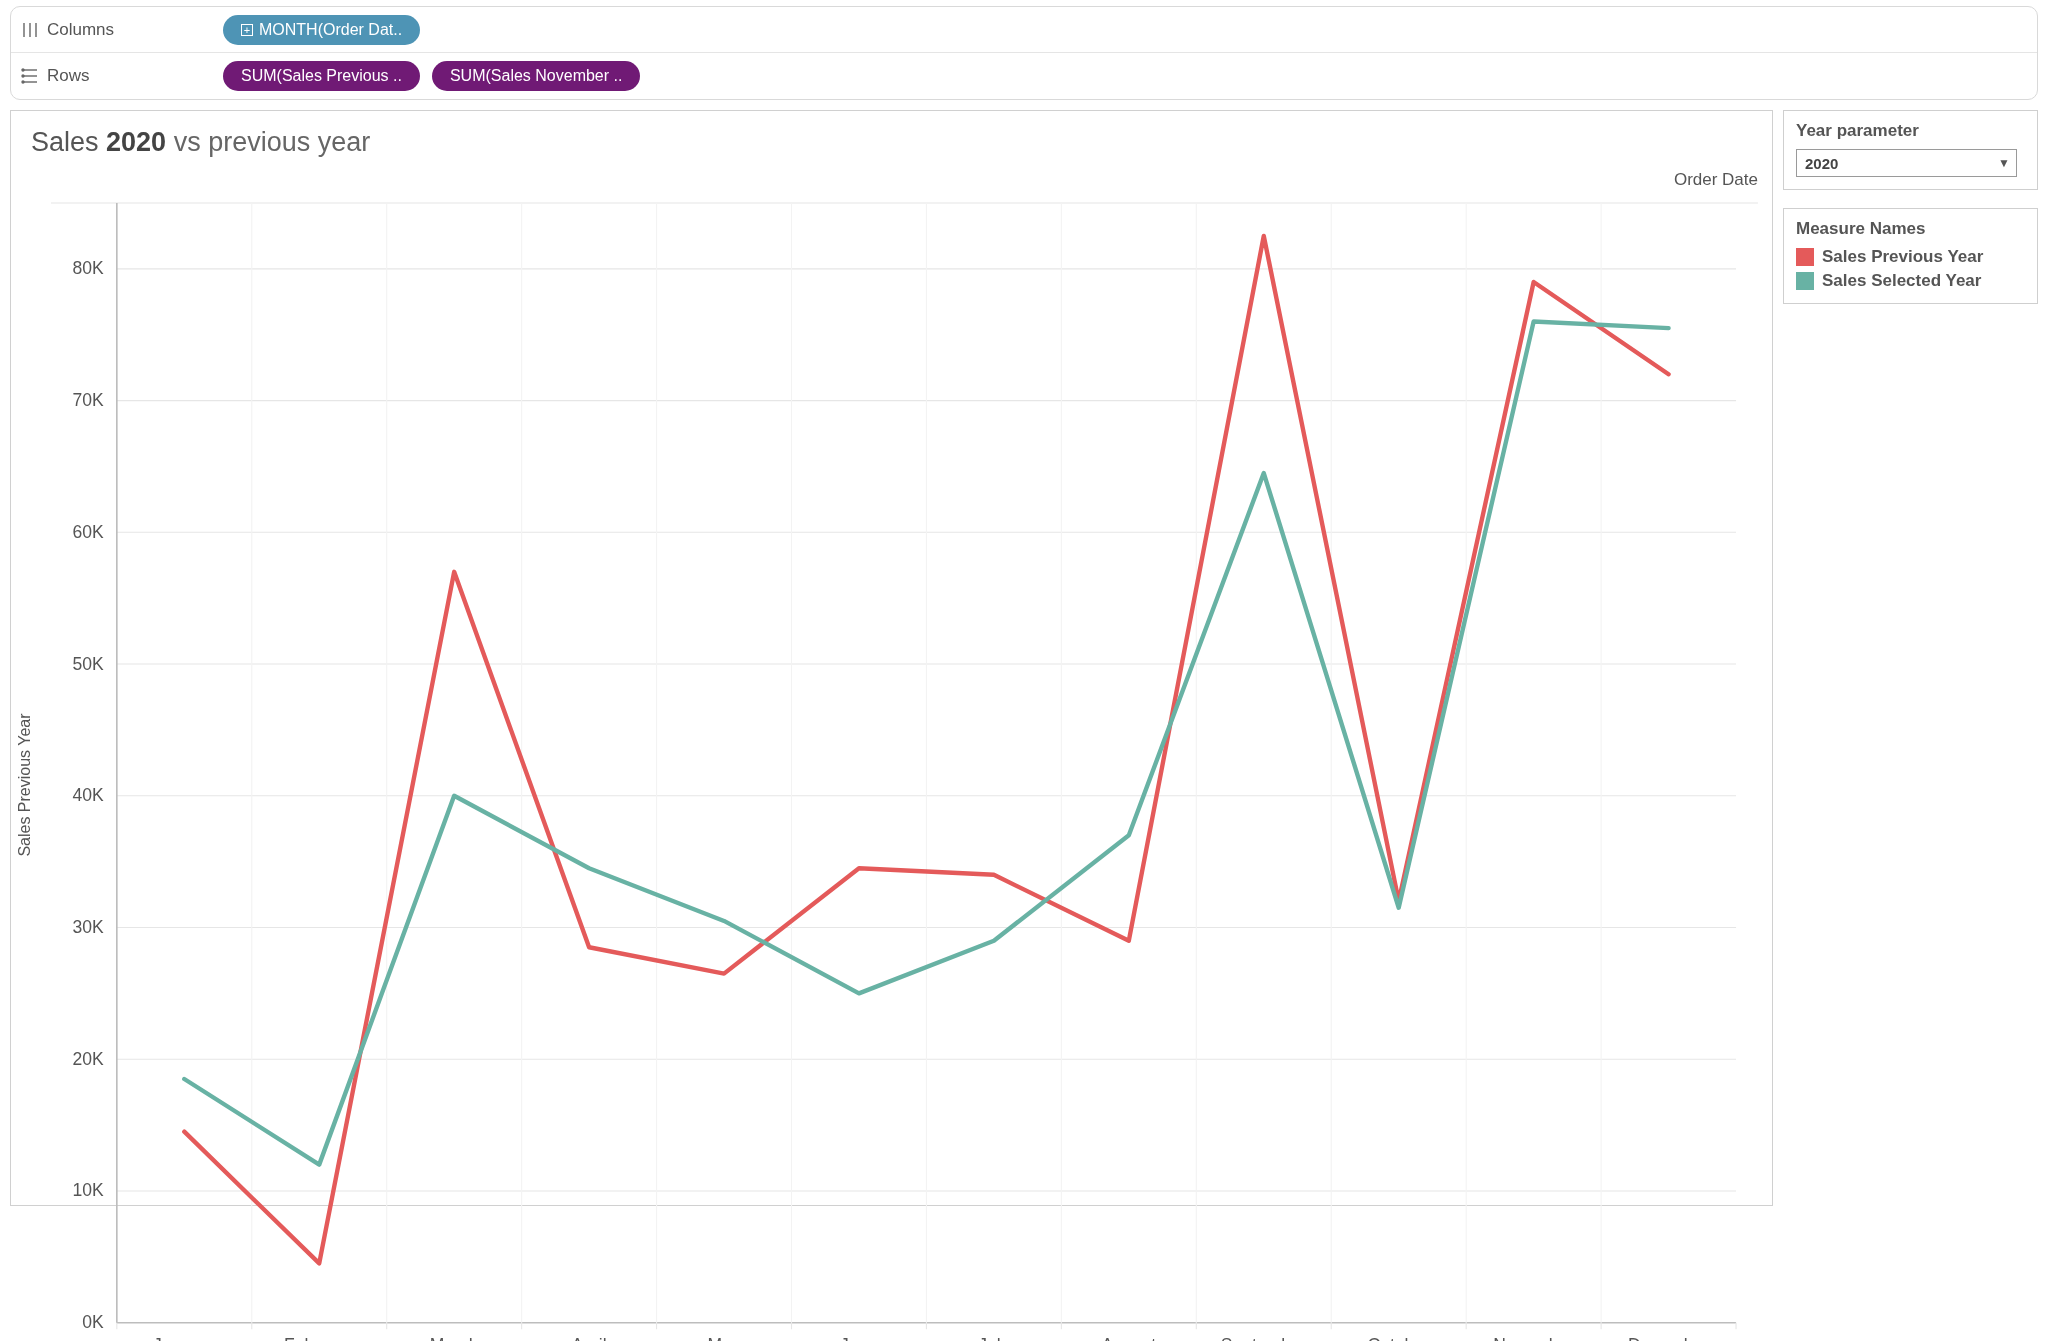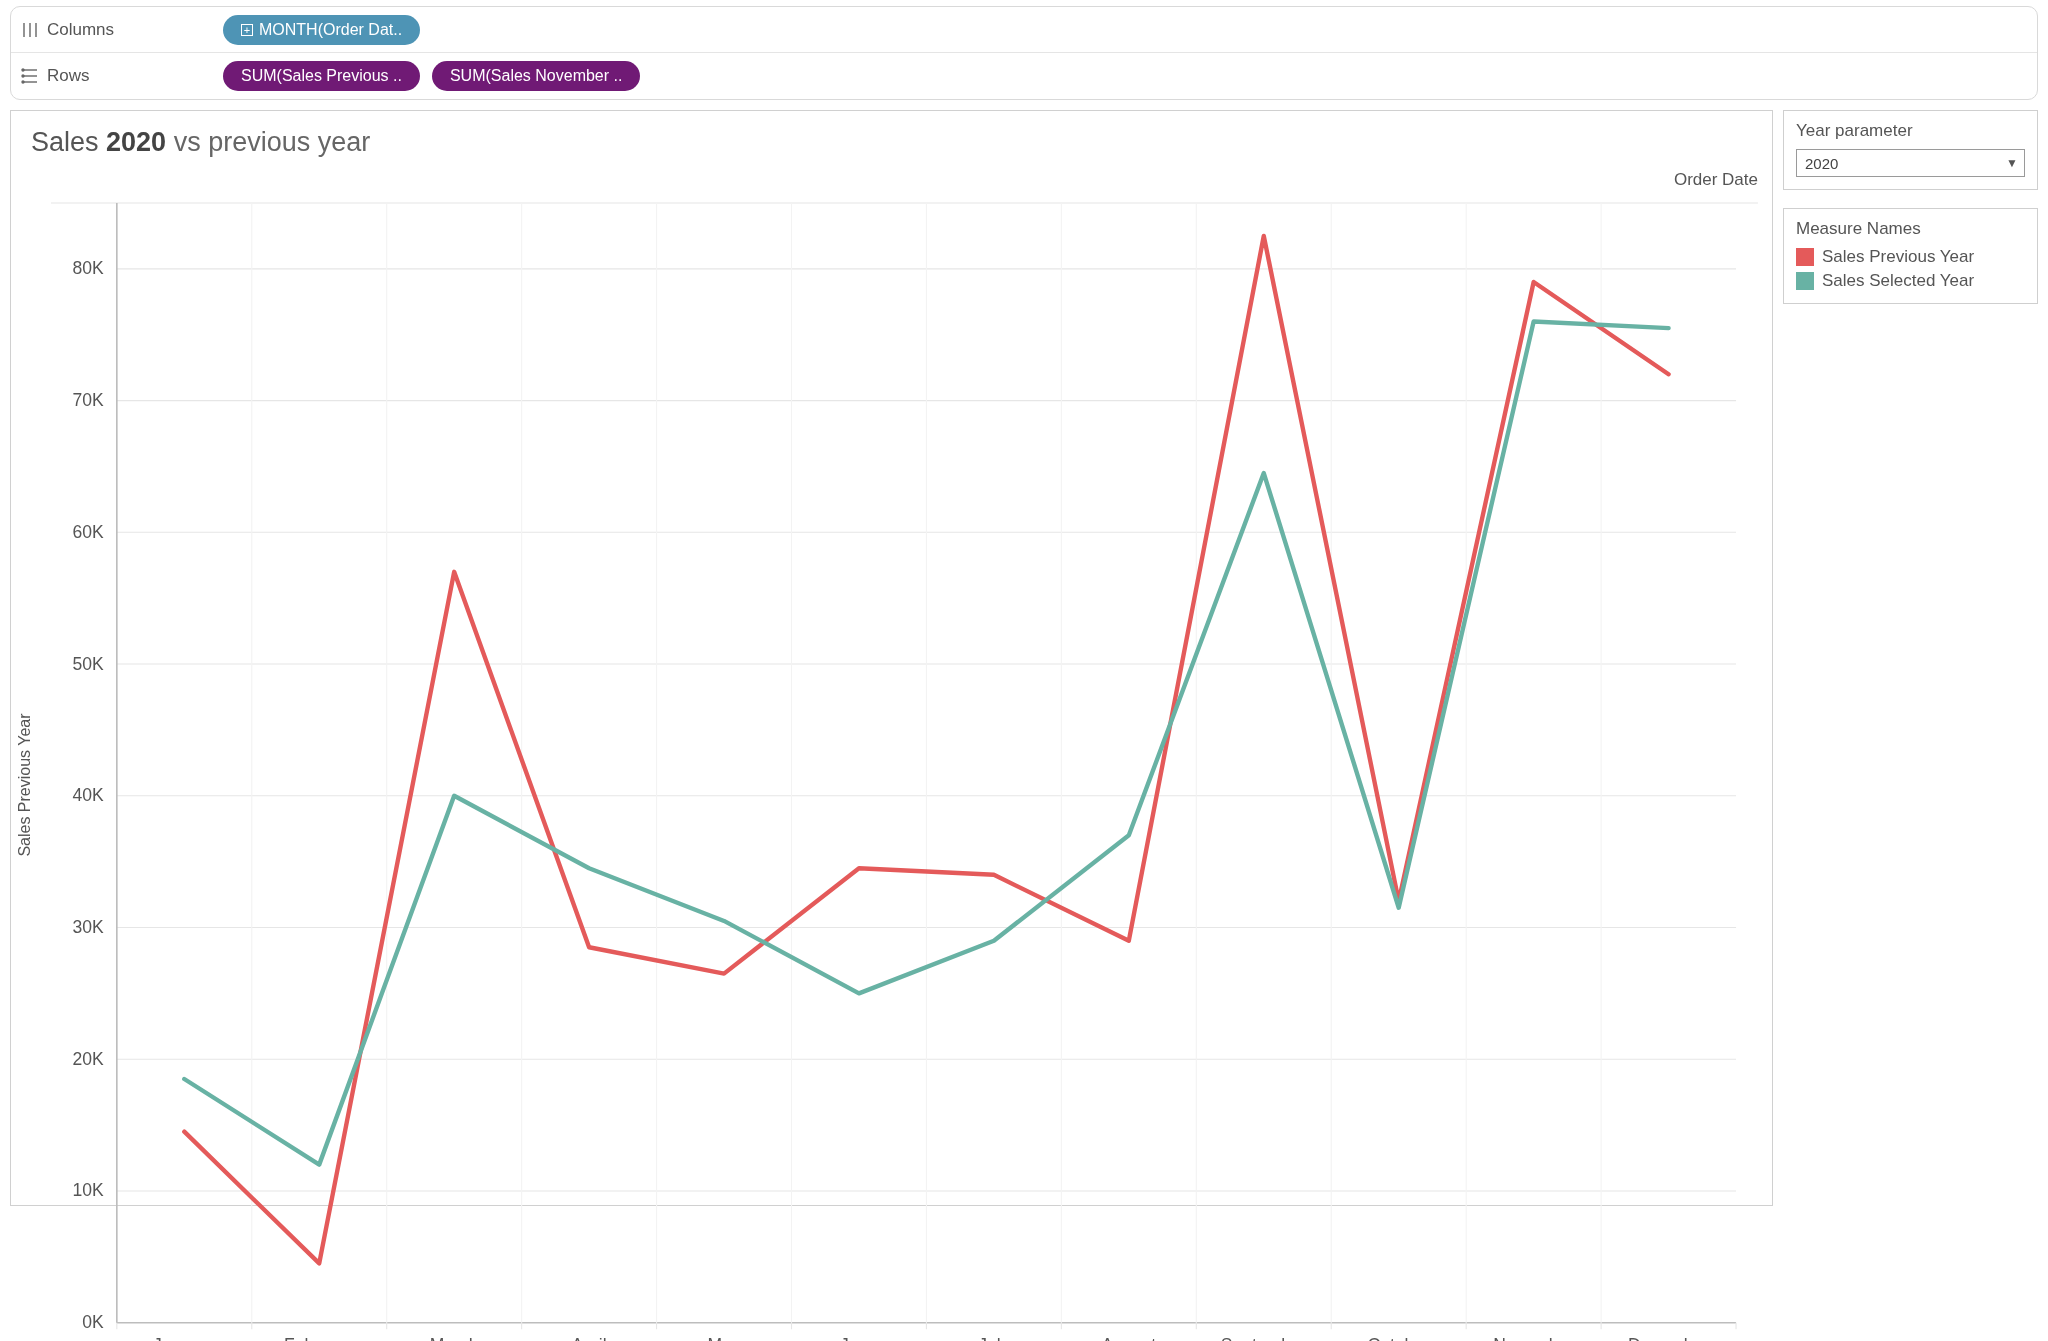--- a/index.html
+++ b/index.html
@@ -112,21 +112,22 @@
   .grid-light { stroke:#f3f3f3; stroke-width:1;}
   .zero-line { stroke:#bdbdbd; stroke-width:1.5;}
   .series { fill:none; stroke-width:4; stroke-linejoin:round; stroke-linecap:round;}
   .series.red  { stroke:#e45a5a; }
   .series.teal { stroke:#68b2a4; }
 
   
   .param-box, .legend-box {
     border: 1px solid #cfcfcf;
     background:#fff;
-    padding: 10px 12px 12px 12px;
+    padding: 10px 20px 12px 12px;
+    font-weight: bold;
   }
   .param-box .hdr, .legend-box .hdr {
     font-size: 17px; color:#555; margin-bottom:8px;
   }
   .dropdown {
     width:100%;
     display:flex; align-items:center; justify-content:space-between;
     border:1px solid #9a9a9a; background:#fff;
     height:28px; padding:0 6px 0 8px;
     font-size:15px; color:#444;

